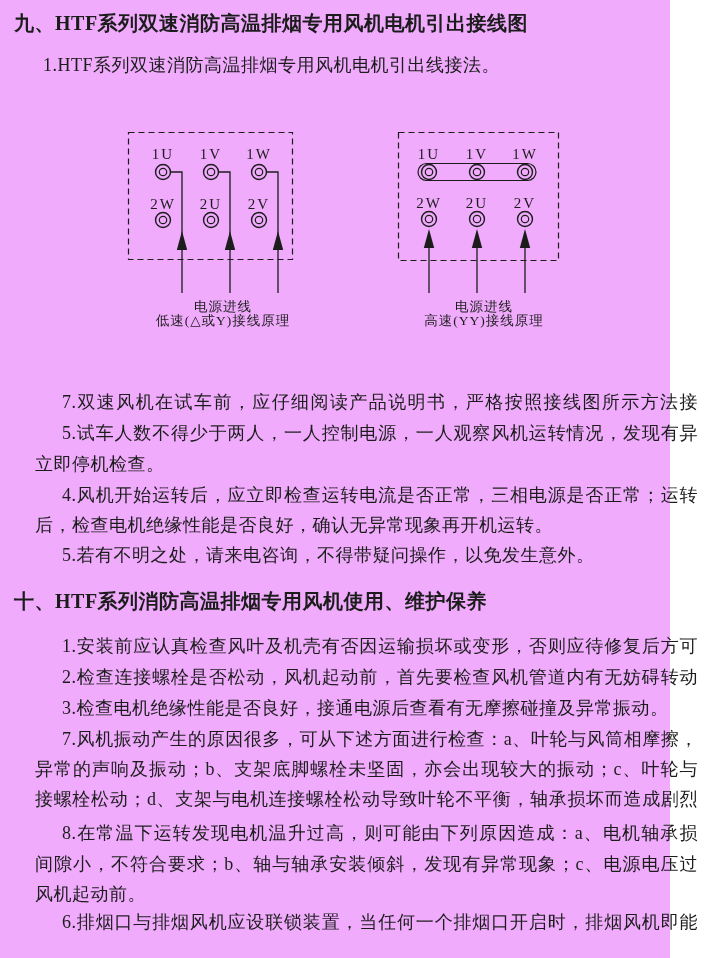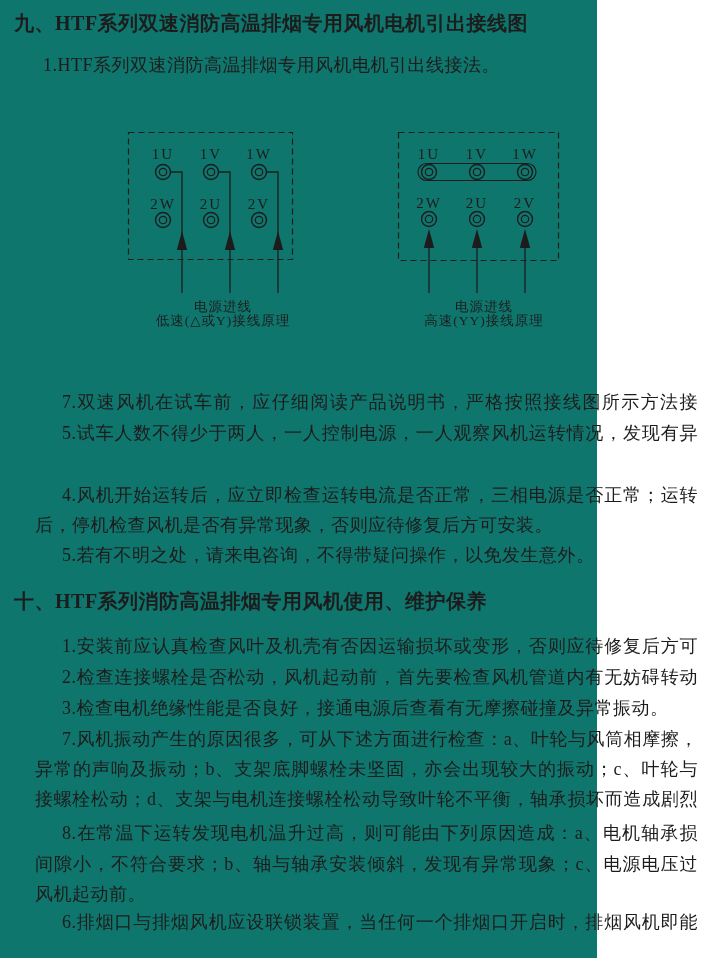--- a/index.html
+++ b/index.html
@@ -4,21 +4,21 @@
 <style>
   html,body{margin:0;padding:0;}
   body{
     width:718px;height:958px;
     background:#ffffff;
     font-family:"Liberation Serif","DejaVu Serif",serif;
     color:#1c1c1c;
     position:relative;
     overflow:hidden;
   }
-  #page{position:relative;width:597px;height:958px;background:#0f766e;}
+  #page{position:relative;width:670px;height:958px;background:#f0abfc;}
   .h{
     position:absolute;left:14px;
     font-size:20px;font-weight:bold;
     letter-spacing:0.5px;white-space:nowrap;
     margin:0;
   }
   .tl{
     position:absolute;left:35px;width:663px;
     font-size:18px;line-height:24px;
     letter-spacing:0.5px;
@@ -142,22 +142,23 @@
       <polygon points="477,229 471.8,248 482.2,248" fill="#1c1c1c"></polygon>
       <polygon points="525,229 519.8,248 530.2,248" fill="#1c1c1c"></polygon>
 
       <text class="cap" x="484" y="311">电源进线</text>
       <text class="cap" x="484" y="325">高速(YY)接线原理</text>
     </g>
   </svg>
 
   <div class="tl ind full" style="top:390px;">7.双速风机在试车前，应仔细阅读产品说明书，严格按照接线图所示方法接线。</div>
   <div class="tl ind full" style="top:421px;">5.试车人数不得少于两人，一人控制电源，一人观察风机运转情况，发现有异常现象</div>
+  <div class="tl" style="top:452px;">立即停机检查。</div>
   <div class="tl ind full" style="top:483px;">4.风机开始运转后，应立即检查运转电流是否正常，三相电源是否正常；运转五分钟</div>
-  <div class="tl" style="top:513px;">后，停机检查风机是否有异常现象，否则应待修复后方可安装。</div>
+  <div class="tl" style="top:513px;">后，检查电机绝缘性能是否良好，确认无异常现象再开机运转。</div>
   <div class="tl ind" style="top:543px;">5.若有不明之处，请来电咨询，不得带疑问操作，以免发生意外。</div>
 
   <h1 class="h" style="top:588px;">十、HTF系列消防高温排烟专用风机使用、维护保养</h1>
 
   <div class="tl ind full" style="top:634px;">1.安装前应认真检查风叶及机壳有否因运输损坏或变形，否则应待修复后方可安装。</div>
   <div class="tl ind full" style="top:665px;">2.检查连接螺栓是否松动，风机起动前，首先要检查风机管道内有无妨碍转动的物品。</div>
   <div class="tl ind" style="top:696px;">3.检查电机绝缘性能是否良好，接通电源后查看有无摩擦碰撞及异常振动。</div>
   <div class="tl ind full" style="top:727px;">7.风机振动产生的原因很多，可从下述方面进行检查：a、叶轮与风筒相摩擦，并发出</div>
   <div class="tl full" style="top:757px;">异常的声响及振动；b、支架底脚螺栓未坚固，亦会出现较大的振动；c、叶轮与轴套的连</div>
   <div class="tl full" style="top:787px;">接螺栓松动；d、支架与电机连接螺栓松动导致叶轮不平衡，轴承损坏而造成剧烈振动。</div>

